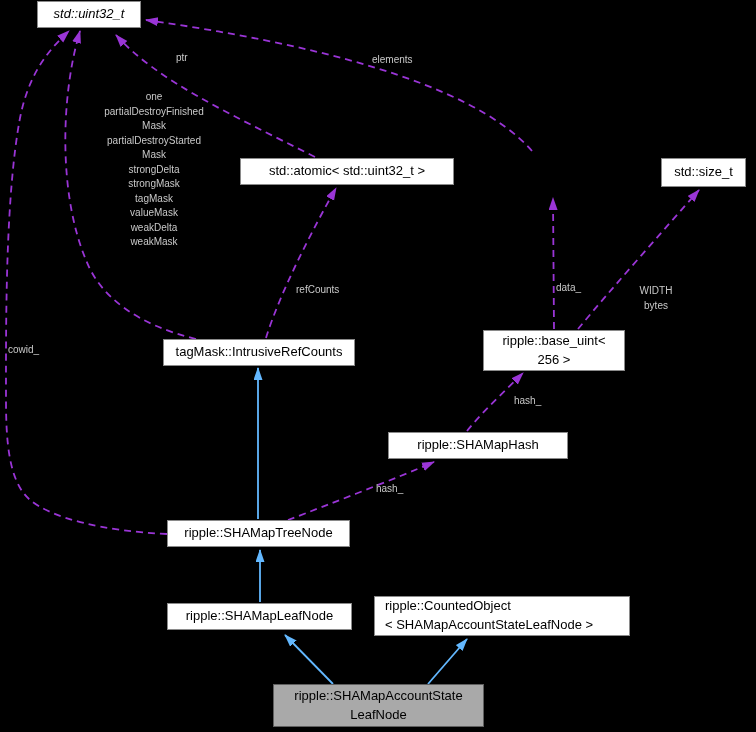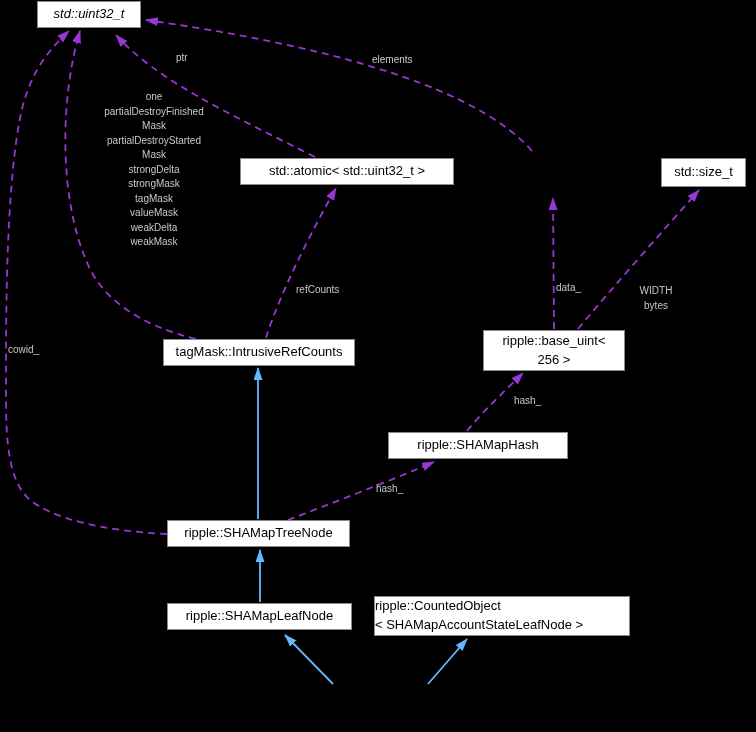--- a/index.html
+++ b/index.html
@@ -20,21 +20,21 @@
   .edge-usage{stroke:var(--usage-edge);stroke-width:1.8;fill:none;stroke-dasharray:7 5;}
   .edge-inherit{stroke:var(--inheritance-edge);stroke-width:1.8;fill:none;}
   .marker-usage{fill:var(--usage-edge);}
   .marker-inherit{fill:var(--inheritance-edge);}
   .node{
     position:absolute;background:var(--node-fill);border:1.5px solid var(--node-border);
     color:var(--node-text);font-size:13px;line-height:1.45;
     display:flex;align-items:center;justify-content:center;text-align:center;
     white-space:pre-line;cursor:pointer;
   }
-  .node.left-align{justify-content:flex-start;text-align:left;}
+  .node.left-align{justify-content:flex-start;text-align:left;padding-left:10px;}
   .node.selected{background:var(--selected-fill);border-color:var(--selected-border);cursor:default;}
   .edge-label{
     position:absolute;color:var(--edge-label);font-size:10px;line-height:14.5px;
     white-space:pre-line;text-align:center;
   }
 </style>
 </head>
 <body>
 
 <div class="diagram">
@@ -79,20 +79,22 @@
 
   <div class="node" style="left:388px;top:432px;width:180px;height:27px;">ripple::SHAMapHash</div>
 
   <div class="node" style="left:167px;top:520px;width:183px;height:27px;">ripple::SHAMapTreeNode</div>
 
   <div class="node" style="left:167px;top:603px;width:185px;height:27px;">ripple::SHAMapLeafNode</div>
 
   <div class="node left-align" style="left:374px;top:596px;width:256px;height:40px;">ripple::CountedObject
 &lt; SHAMapAccountStateLeafNode &gt;</div>
 
+  <div class="node selected" style="left:273px;top:684px;width:211px;height:43px;">ripple::SHAMapAccountState
+LeafNode</div>
 
   <div class="edge-label" style="left:79px;top:90px;width:150px;">one
 partialDestroyFinished
 Mask
 partialDestroyStarted
 Mask
 strongDelta
 strongMask
 tagMask
 valueMask

